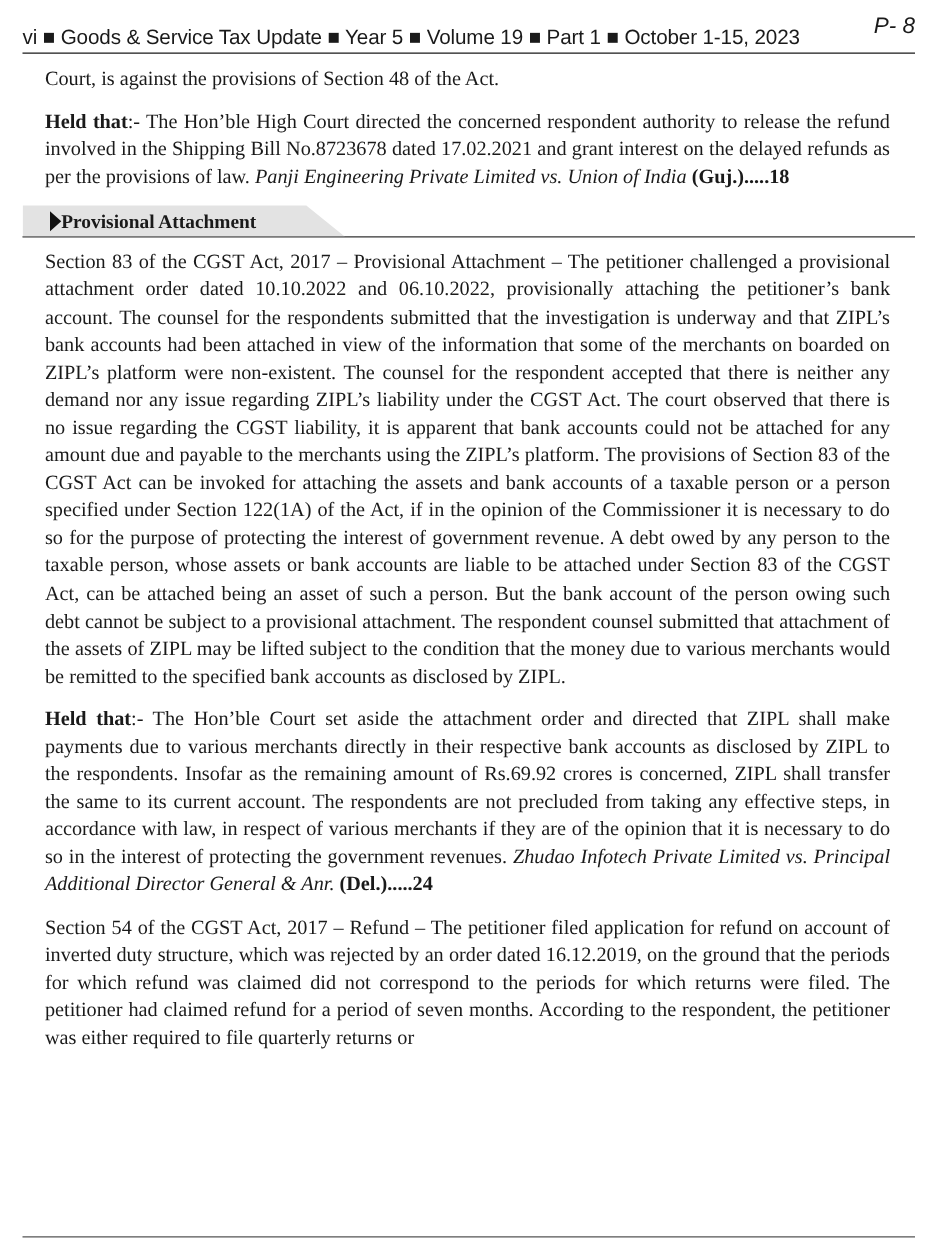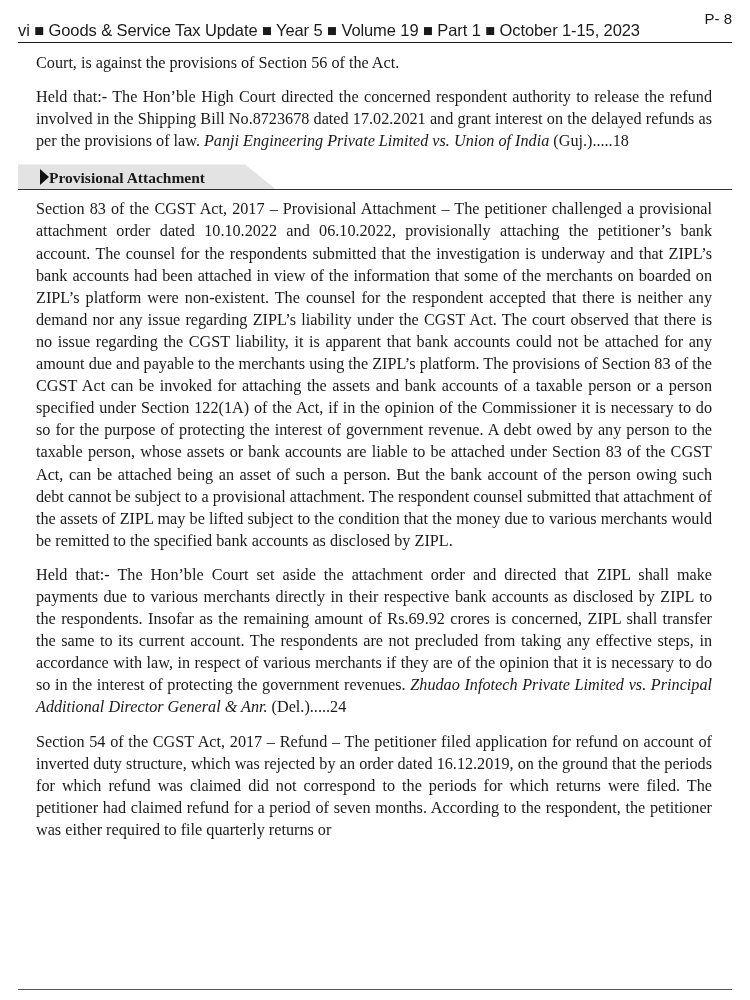--- a/index.html
+++ b/index.html
@@ -1,25 +1,25 @@
 <!DOCTYPE html>
 <html><head>
 <meta charset="utf-8">
 <style>
   html, body { margin: 0; padding: 0; background: #ffffff; }
   body { width: 750px; height: 1000px; position: relative; overflow: hidden; color: #1a1a1a; }
   .page { position: absolute; left: 0; top: 0; width: 750px; height: 1000px; }
 
   .running-header { position: absolute; left: 18px; top: 20px; width: 714px; height: 22px; border-bottom: 1.5px solid #1a1a1a; }
   .running-title { position: absolute; left: 0; top: 1px; font-family: "Liberation Sans", sans-serif; font-size: 16.5px; letter-spacing: -0.1px; white-space: nowrap; }
-  .page-no { position: absolute; right: 0; top: -10px; font-family: "Liberation Sans", sans-serif; font-size: 15px; }
+  .page-no { position: absolute; right: 0; top: -10px; font-family: "Liberation Sans", sans-serif; font-size: 18px; font-style: italic; }
 
   .content { position: absolute; left: 36px; top: 52px; width: 676px; font-family: "Liberation Serif", serif; font-size: 16.2px; line-height: 22.1px; text-align: justify; }
   .para { margin: 0 0 12px 0; }
-  .b { font-weight: normal; }
+  .b { font-weight: bold; }
   .i { font-style: italic; }
 
   .sec-head { position: relative; left: -18px; width: 714px; height: 25px; border-bottom: 1.5px solid #333; margin: 4px 0 8px 0; }
   .sec-tab { position: absolute; left: 0; top: 0; height: 25px; background: #e3e3e3; }
   .sec-tab.w1 { width: 258px; clip-path: polygon(0 0, 88% 0, 100% 100%, 0 100%); }
   .sec-tab.w2 { width: 218px; clip-path: polygon(0 0, 86% 0, 100% 100%, 0 100%); }
   .sec-arrow { position: absolute; left: 22px; top: 5px; width: 0; height: 0; border-top: 8px solid transparent; border-bottom: 8px solid transparent; border-left: 9px solid #111; }
   .sec-label { position: absolute; left: 31px; top: 3px; font-family: "Liberation Serif", serif; font-weight: bold; font-size: 15.5px; white-space: nowrap; }
 
   .foot-rule { position: absolute; left: 18px; top: 989px; width: 714px; border-top: 1.5px solid #555; }
@@ -29,21 +29,21 @@
 
 <div class="page">
 
   <div class="running-header">
     <span class="running-title">vi ■ Goods &amp; Service Tax Update ■ Year 5 ■ Volume 19 ■ Part 1 ■ October 1-15, 2023</span>
     <span class="page-no">P- 8</span>
   </div>
 
   <div class="content">
 
-    <p class="para">Court, is against the provisions of Section 56 of the Act.</p>
+    <p class="para">Court, is against the provisions of Section 48 of the Act.</p>
 
     <p class="para"><span class="b">Held that</span><span>:- The Hon’ble High Court directed the concerned respondent authority to release the refund involved in the Shipping Bill No.8723678 dated 17.02.2021 and grant interest on the delayed refunds as per the provisions of law. </span><span class="i">Panji Engineering Private Limited vs. Union of India</span><span class="b"> (Guj.).....18</span></p>
 
     <div class="sec-head">
       <div class="sec-tab w1"></div>
       <span class="sec-arrow"></span>
       <span class="sec-label">Provisional Attachment</span>
     </div>
 
     <p class="para">Section 83 of the CGST Act, 2017 – Provisional Attachment – The petitioner challenged a provisional attachment order dated 10.10.2022 and 06.10.2022, provisionally attaching the petitioner’s bank account. The counsel for the respondents submitted that the investigation is underway and that ZIPL’s bank accounts had been attached in view of the information that some of the merchants on boarded on ZIPL’s platform were non-existent. The counsel for the respondent accepted that there is neither any demand nor any issue regarding ZIPL’s liability under the CGST Act. The court observed that there is no issue regarding the CGST liability, it is apparent that bank accounts could not be attached for any amount due and payable to the merchants using the ZIPL’s platform. The provisions of Section 83 of the CGST Act can be invoked for attaching the assets and bank accounts of a taxable person or a person specified under Section 122(1A) of the Act, if in the opinion of the Commissioner it is necessary to do so for the purpose of protecting the interest of government revenue. A debt owed by any person to the taxable person, whose assets or bank accounts are liable to be attached under Section 83 of the CGST Act, can be attached being an asset of such a person. But the bank account of the person owing such debt cannot be subject to a provisional attachment. The respondent counsel submitted that attachment of the assets of ZIPL may be lifted subject to the condition that the money due to various merchants would be remitted to the specified bank accounts as disclosed by ZIPL.</p>

